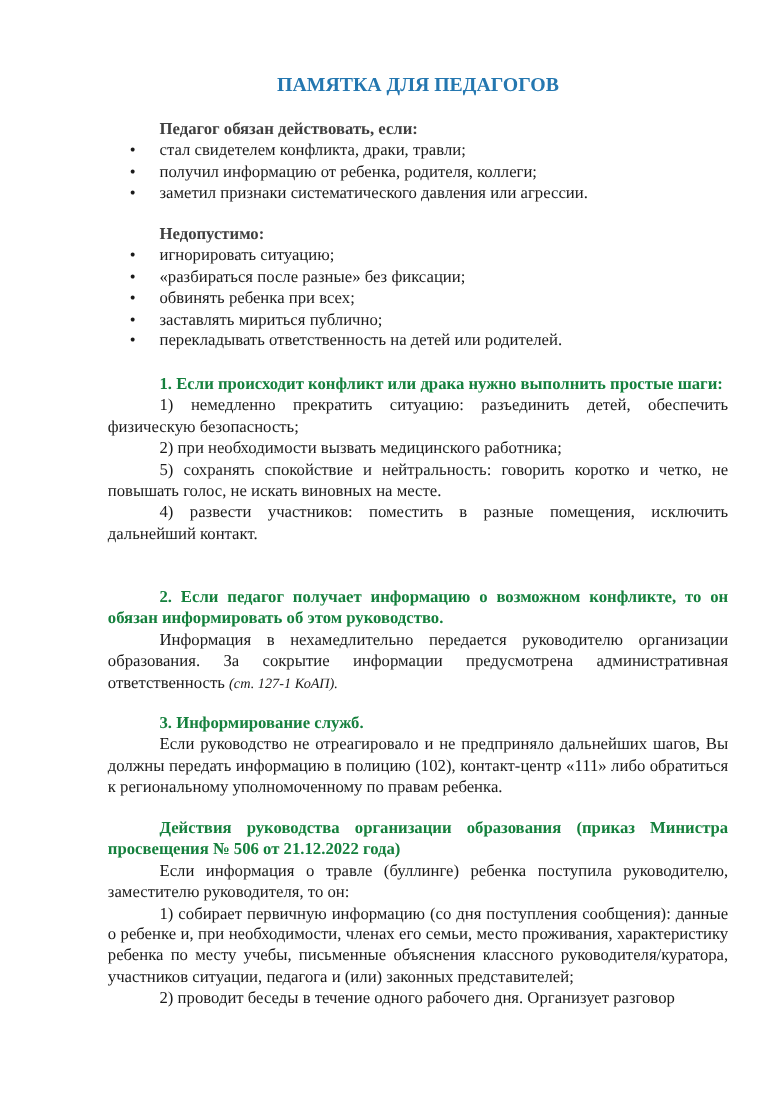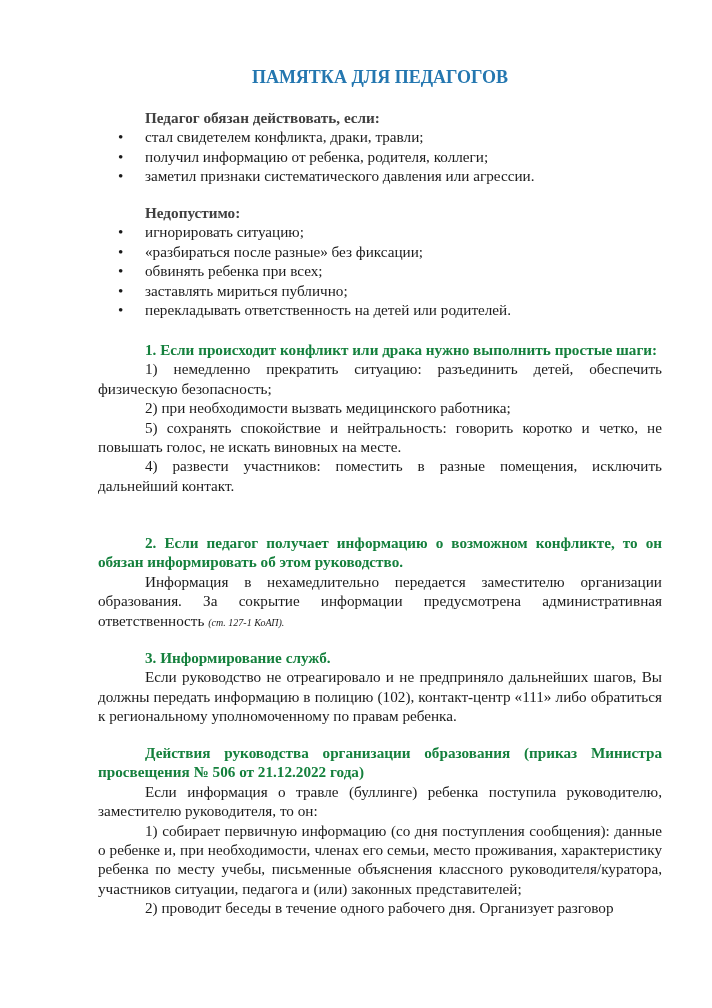--- a/index.html
+++ b/index.html
@@ -13,21 +13,21 @@
     position: absolute; left: 0; top: 68px; width: 564px; text-align: center;
     font-weight: bold; color: #2477b0; font-size: 18px;
   }
   .subhead { color: #404040; font-weight: bold; padding-left: 47px; }
   .bullets { list-style: none; margin: 0; padding: 0; }
   .bullets li { position: relative; padding-left: 47px; }
   .bullets li .dot { position: absolute; left: 20px; top: 0; }
   .block { position: absolute; left: 0; width: 564px; }
   .sec-head { color: #15803d; font-weight: bold; text-align: justify; text-indent: 47px; }
   .para { text-align: justify; text-indent: 47px; margin: 0; }
-  .ref { font-style: italic; font-size: 10px; }
+  .ref { font-style: italic; font-size: 13px; }
 </style>
 </head>
 <body>
 
 <div class="page">
 
   <div class="title">ПАМЯТКА ДЛЯ ПЕДАГОГОВ</div>
 
   <div class="block" style="top:108px;">
     <div class="subhead">Педагог обязан действовать, если:</div>
@@ -52,21 +52,21 @@
   <div class="block" style="top:340px;">
     <div class="sec-head">1. Если происходит конфликт или драка нужно выполнить простые шаги:</div>
     <p class="para">1) немедленно прекратить ситуацию: разъединить детей, обеспечить физическую безопасность;</p>
     <p class="para">2) при необходимости вызвать медицинского работника;</p>
     <p class="para">5) сохранять спокойствие и нейтральность: говорить коротко и четко, не повышать голос, не искать виновных на месте.</p>
     <p class="para">4) развести участников: поместить в разные помещения, исключить дальнейший контакт.</p>
   </div>
 
   <div class="block" style="top:533px;">
     <div class="sec-head">2. Если педагог получает информацию о возможном конфликте, то он обязан информировать об этом руководство.</div>
-    <p class="para"><span>Информация в нехамедлительно передается заместителю организации образования. За сокрытие информации предусмотрена административная ответственность </span><span class="ref">(ст. 127-1 КоАП).</span></p>
+    <p class="para"><span>Информация в нехамедлительно передается руководителю организации образования. За сокрытие информации предусмотрена административная ответственность </span><span class="ref">(ст. 127-1 КоАП).</span></p>
   </div>
 
   <div class="block" style="top:648px;">
     <div class="sec-head">3. Информирование служб.</div>
     <p class="para">Если руководство не отреагировало и не предприняло дальнейших шагов, Вы должны передать информацию в полицию (102), контакт-центр «111» либо обратиться к региональному уполномоченному по правам ребенка.</p>
   </div>
 
   <div class="block" style="top:743px;">
     <div class="sec-head">Действия руководства организации образования (приказ Министра просвещения № 506 от 21.12.2022 года)</div>
     <p class="para">Если информация о травле (буллинге) ребенка поступила руководителю, заместителю руководителя, то он:</p>

